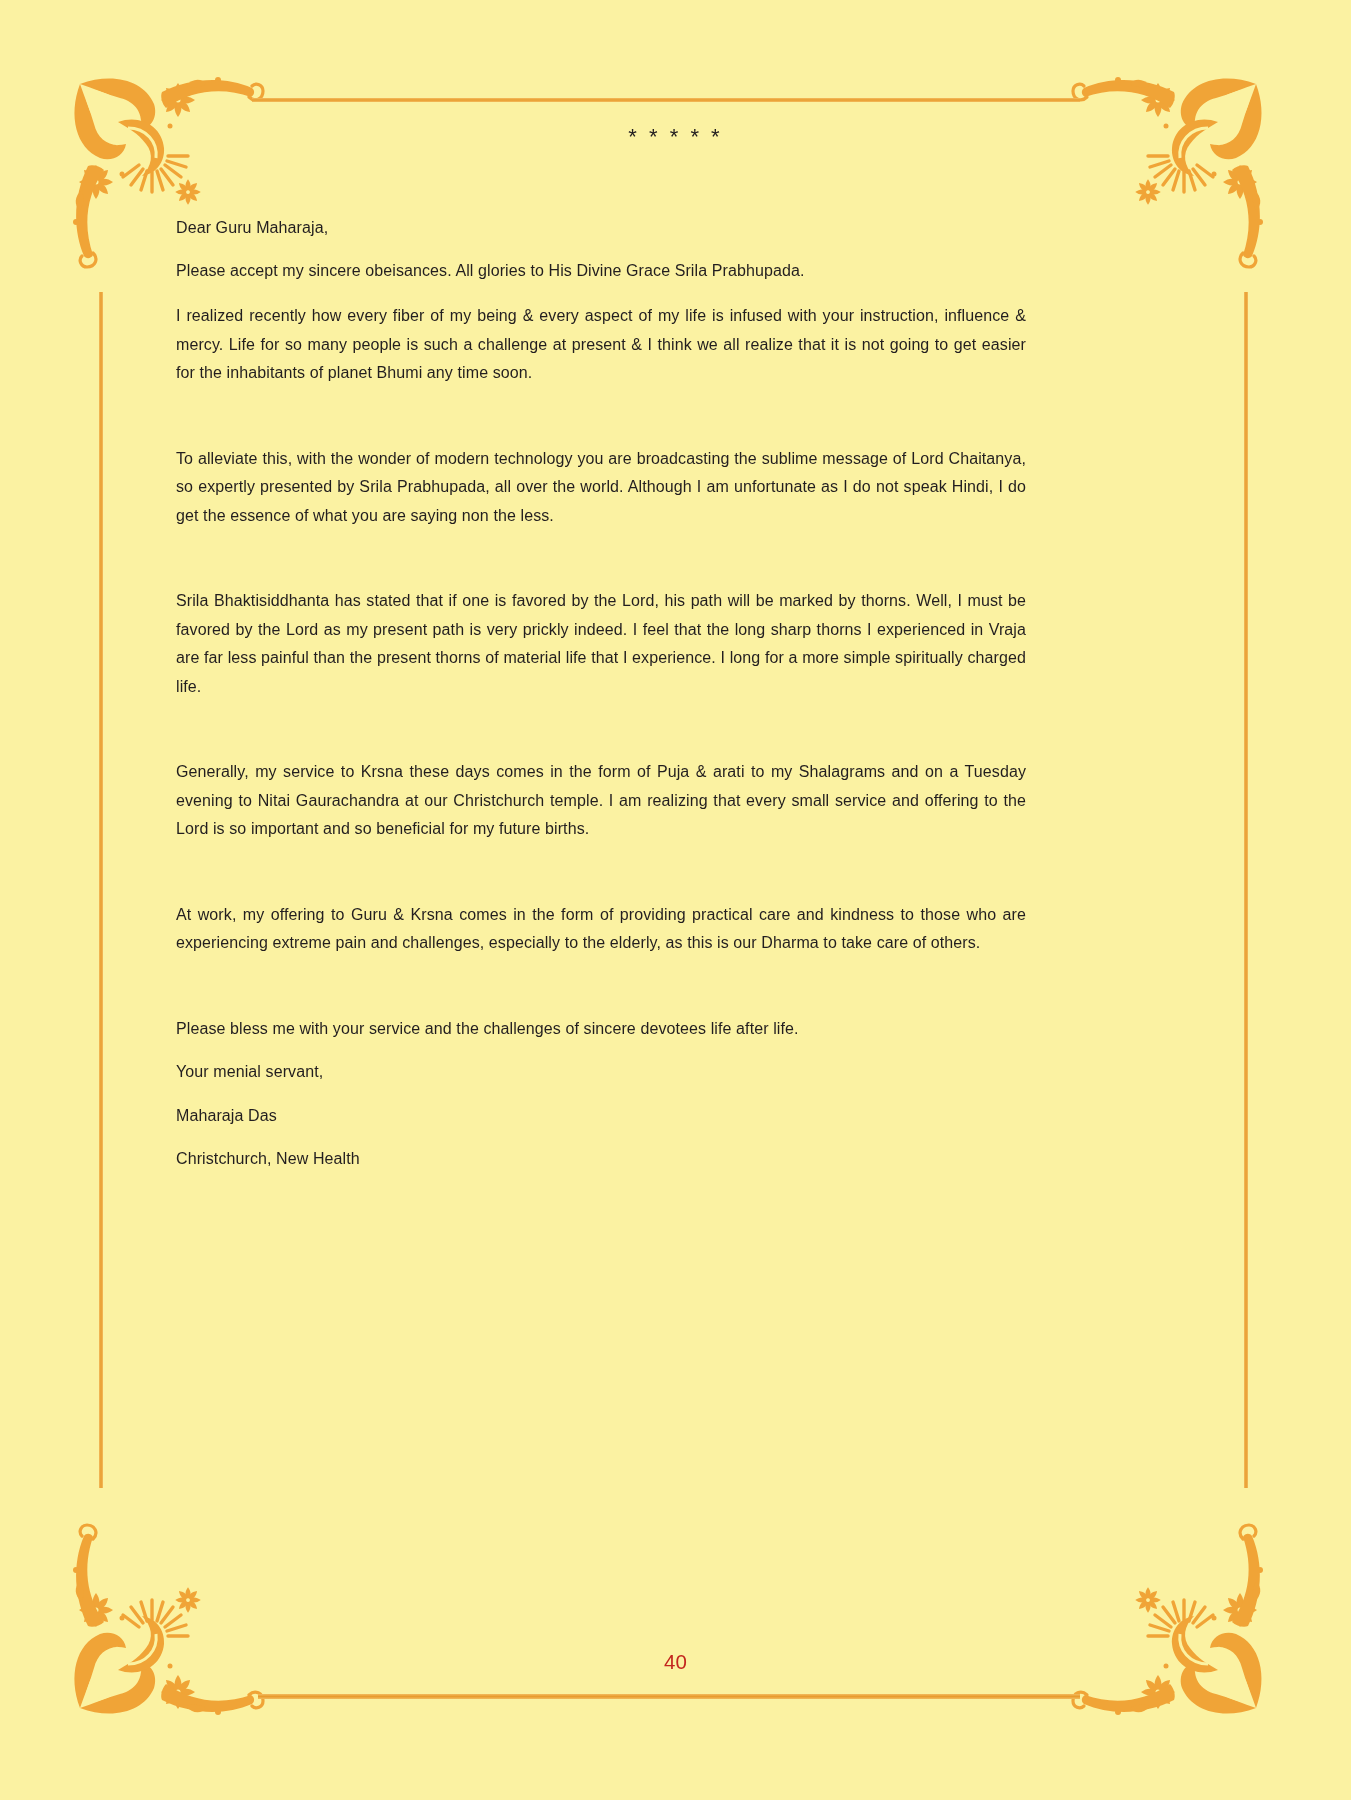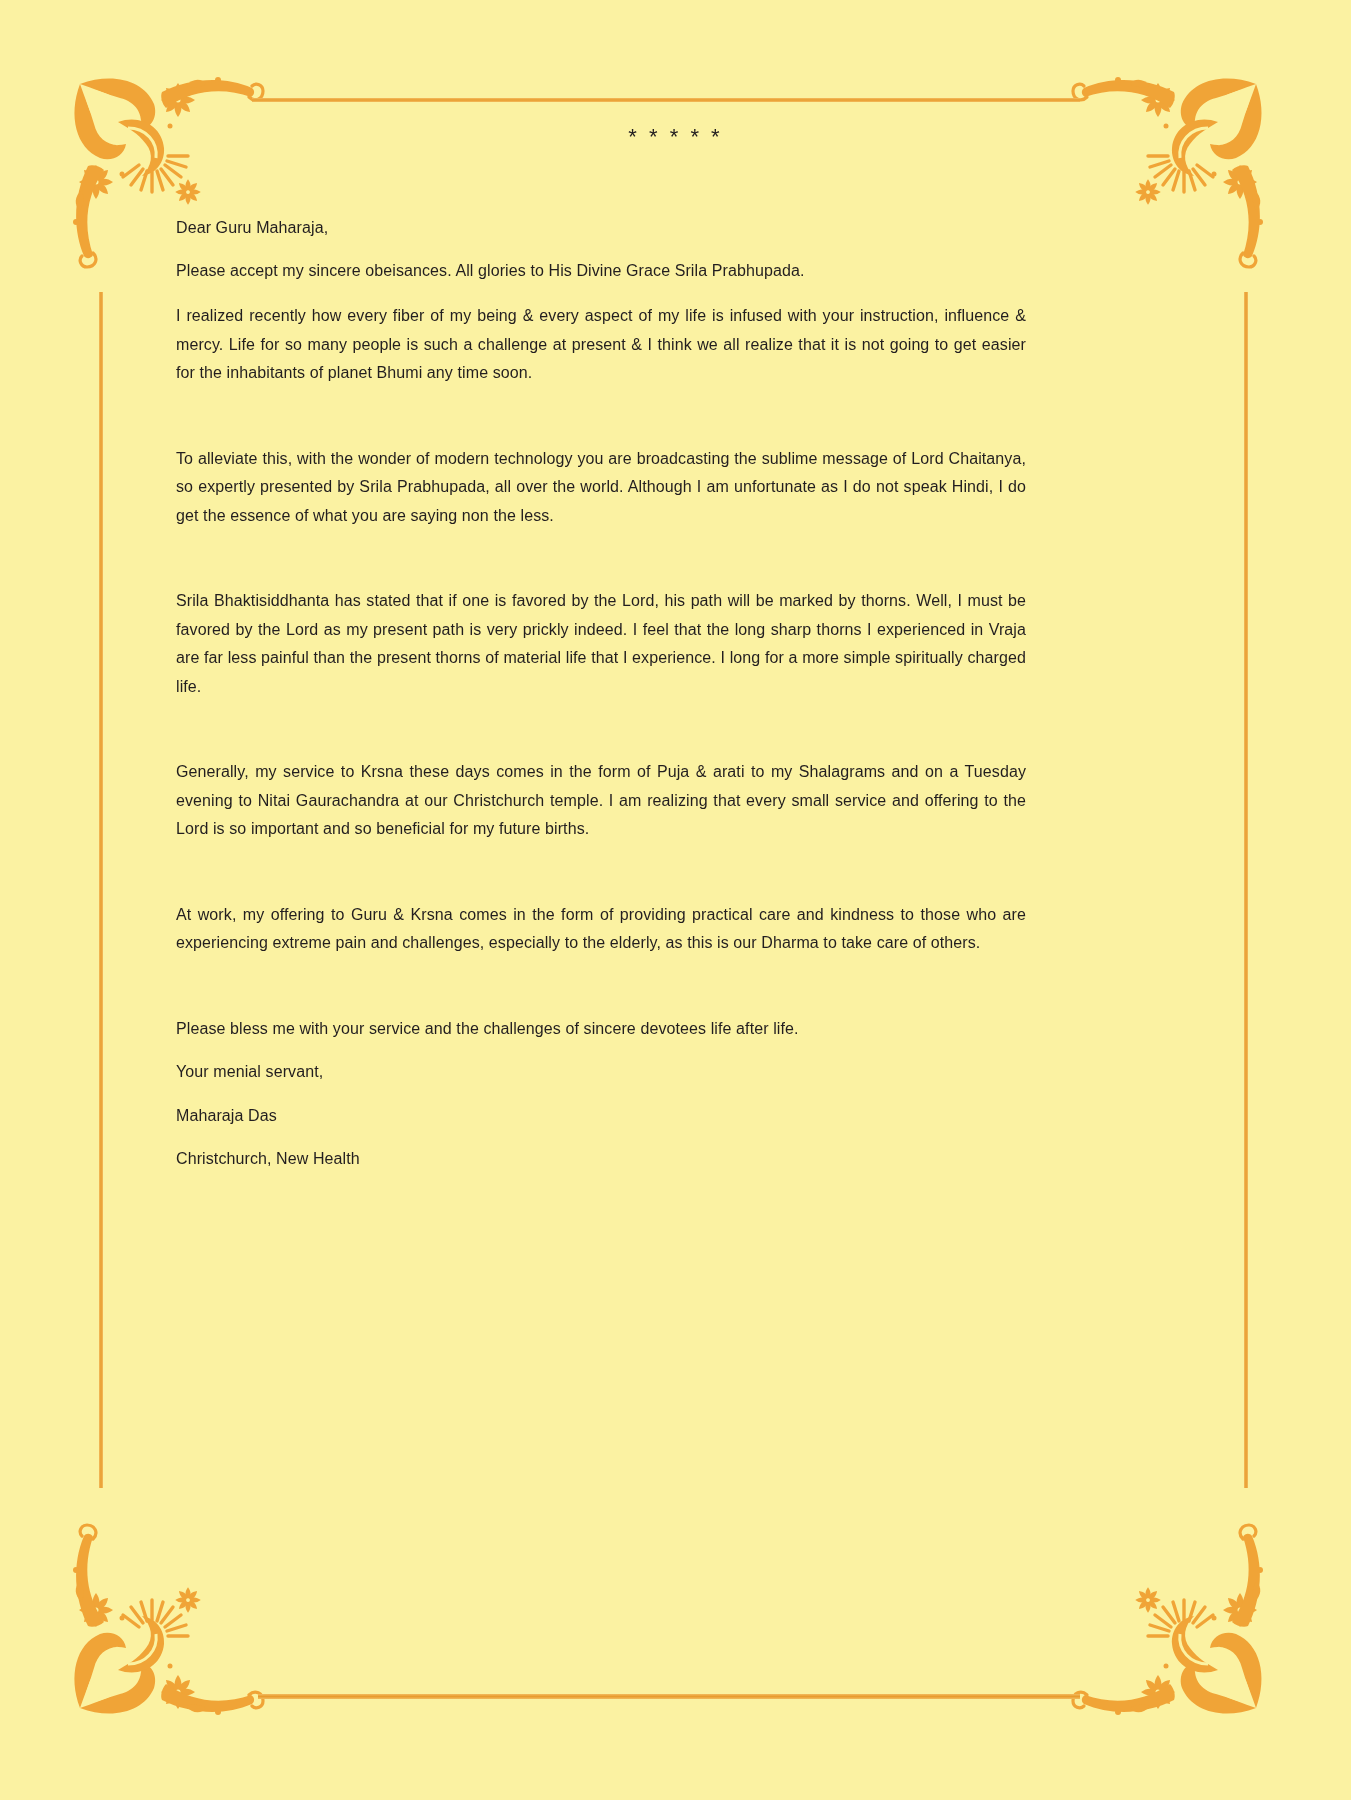--- a/index.html
+++ b/index.html
@@ -145,14 +145,15 @@
     <p class="mt-lg">To alleviate this, with the wonder of modern technology you are broadcasting the sublime message of Lord Chaitanya, so expertly presented by Srila Prabhupada, all over the world. Although I am unfortunate as I do not speak Hindi, I do get the essence of what you are saying non the less.</p>
     <p class="mt-lg">Srila Bhaktisiddhanta has stated that if one is favored by the Lord, his path will be marked by thorns. Well, I must be favored by the Lord as my present path is very prickly indeed. I feel that the long sharp thorns I experienced in Vraja are far less painful than the present thorns of material life that I experience. I long for a more simple spiritually charged life.</p>
     <p class="mt-lg">Generally, my service to Krsna these days comes in the form of Puja &amp; arati to my Shalagrams and on a Tuesday evening to Nitai Gaurachandra at our Christchurch temple. I am realizing that every small service and offering to the Lord is so important and so beneficial for my future births.</p>
     <p class="mt-lg">At work, my offering to Guru &amp; Krsna comes in the form of providing practical care and kindness to those who are experiencing extreme pain and challenges, especially to the elderly, as this is our Dharma to take care of others.</p>
     <p class="mt-lg">Please bless me with your service and the challenges of sincere devotees life after life.</p>
     <p class="mt-close">Your menial servant,</p>
     <p class="mt-close">Maharaja Das</p>
     <p class="mt-close">Christchurch, New Health</p>
   </div>
 
+  <div class="page-num">40</div>
 
 </div>
 
 </body></html>

